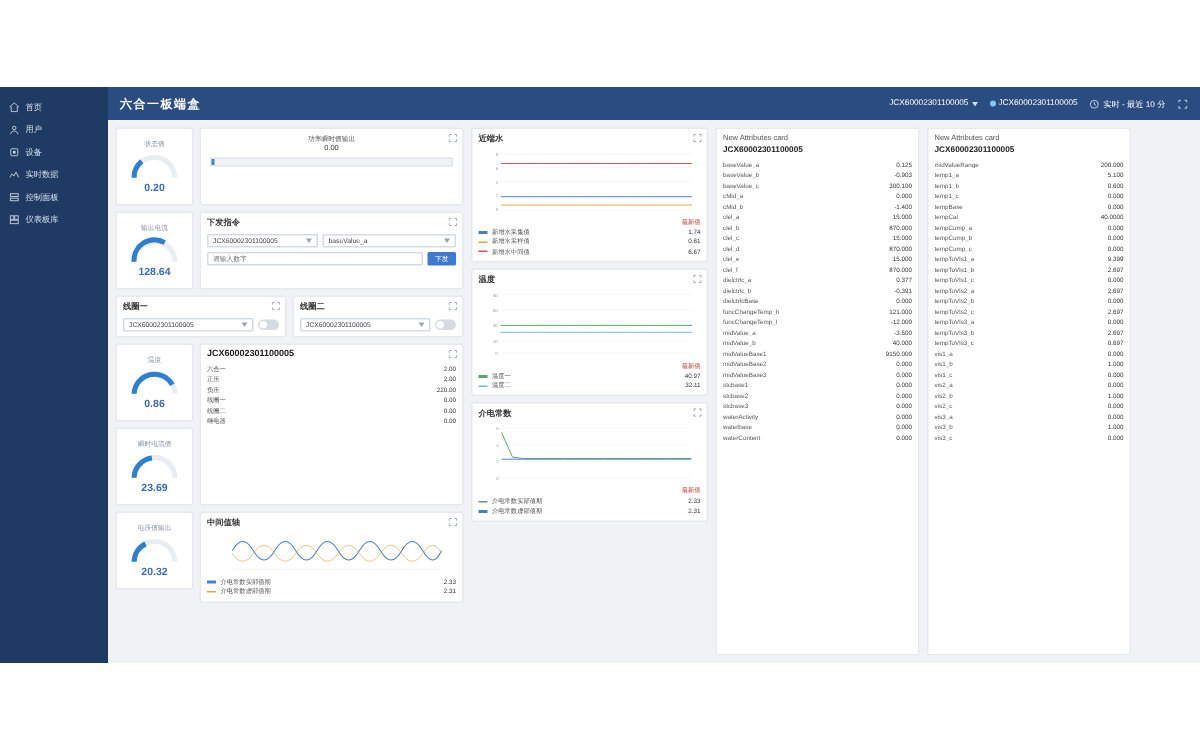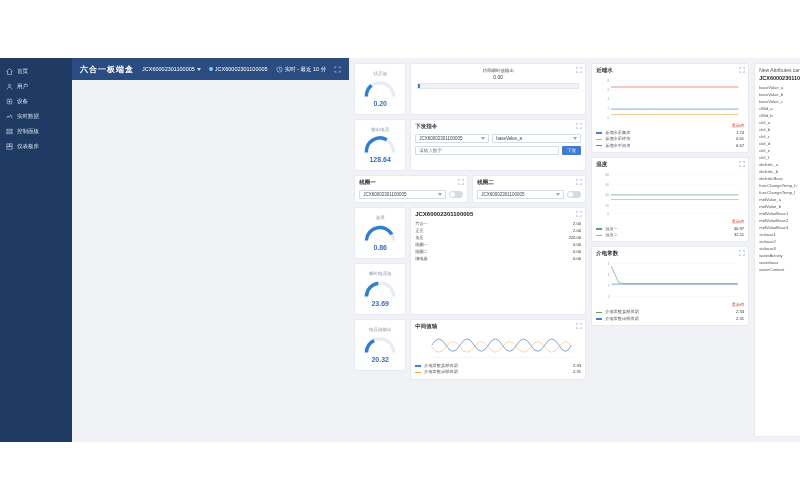--- a/index.html
+++ b/index.html
@@ -18,21 +18,21 @@
   
   .sidebar {
     width: 72px; background: #1f3a63; color: #cfd9e8;
     padding-top: 6px; flex-shrink: 0;
   }
   .side-item { display: flex; align-items: center; gap: 4px; padding: 4px 6px; font-size: 5.5px; color: #d6e0ef; }
   .side-ico { width: 7px; height: 7px; flex-shrink: 0; display:inline-block; }
   .side-ico svg { display: block; }
 
   
-  .main { flex: 1; display: flex; min-width: 0; justify-content: center; }
+  .main { flex: 1; display: flex; flex-direction: column; min-width: 0; justify-content: center; }
   .topbar {
     height: 22px; background: #2b4c80; color: #fff;
     display: flex; align-items: center; padding: 0 8px; gap: 8px;
   }
   .topbar-title { font-size: 8px; font-weight: bold; letter-spacing: 1px; }
   .topbar-right { margin-left: auto; display: flex; align-items: center; gap: 8px; font-size: 5.5px; }
   .tb-select { display: flex; align-items: center; gap: 2px; }
   .tb-dot { width: 4px; height: 4px; border-radius: 50%; background: #7ecbff; display: inline-block; }
   .caret { width: 0; height: 0; border-left: 2px solid transparent; border-right: 2px solid transparent; border-top: 3px solid #cfe0f5; }
   .tb-ico { width: 7px; height: 7px; display: inline-block; }

